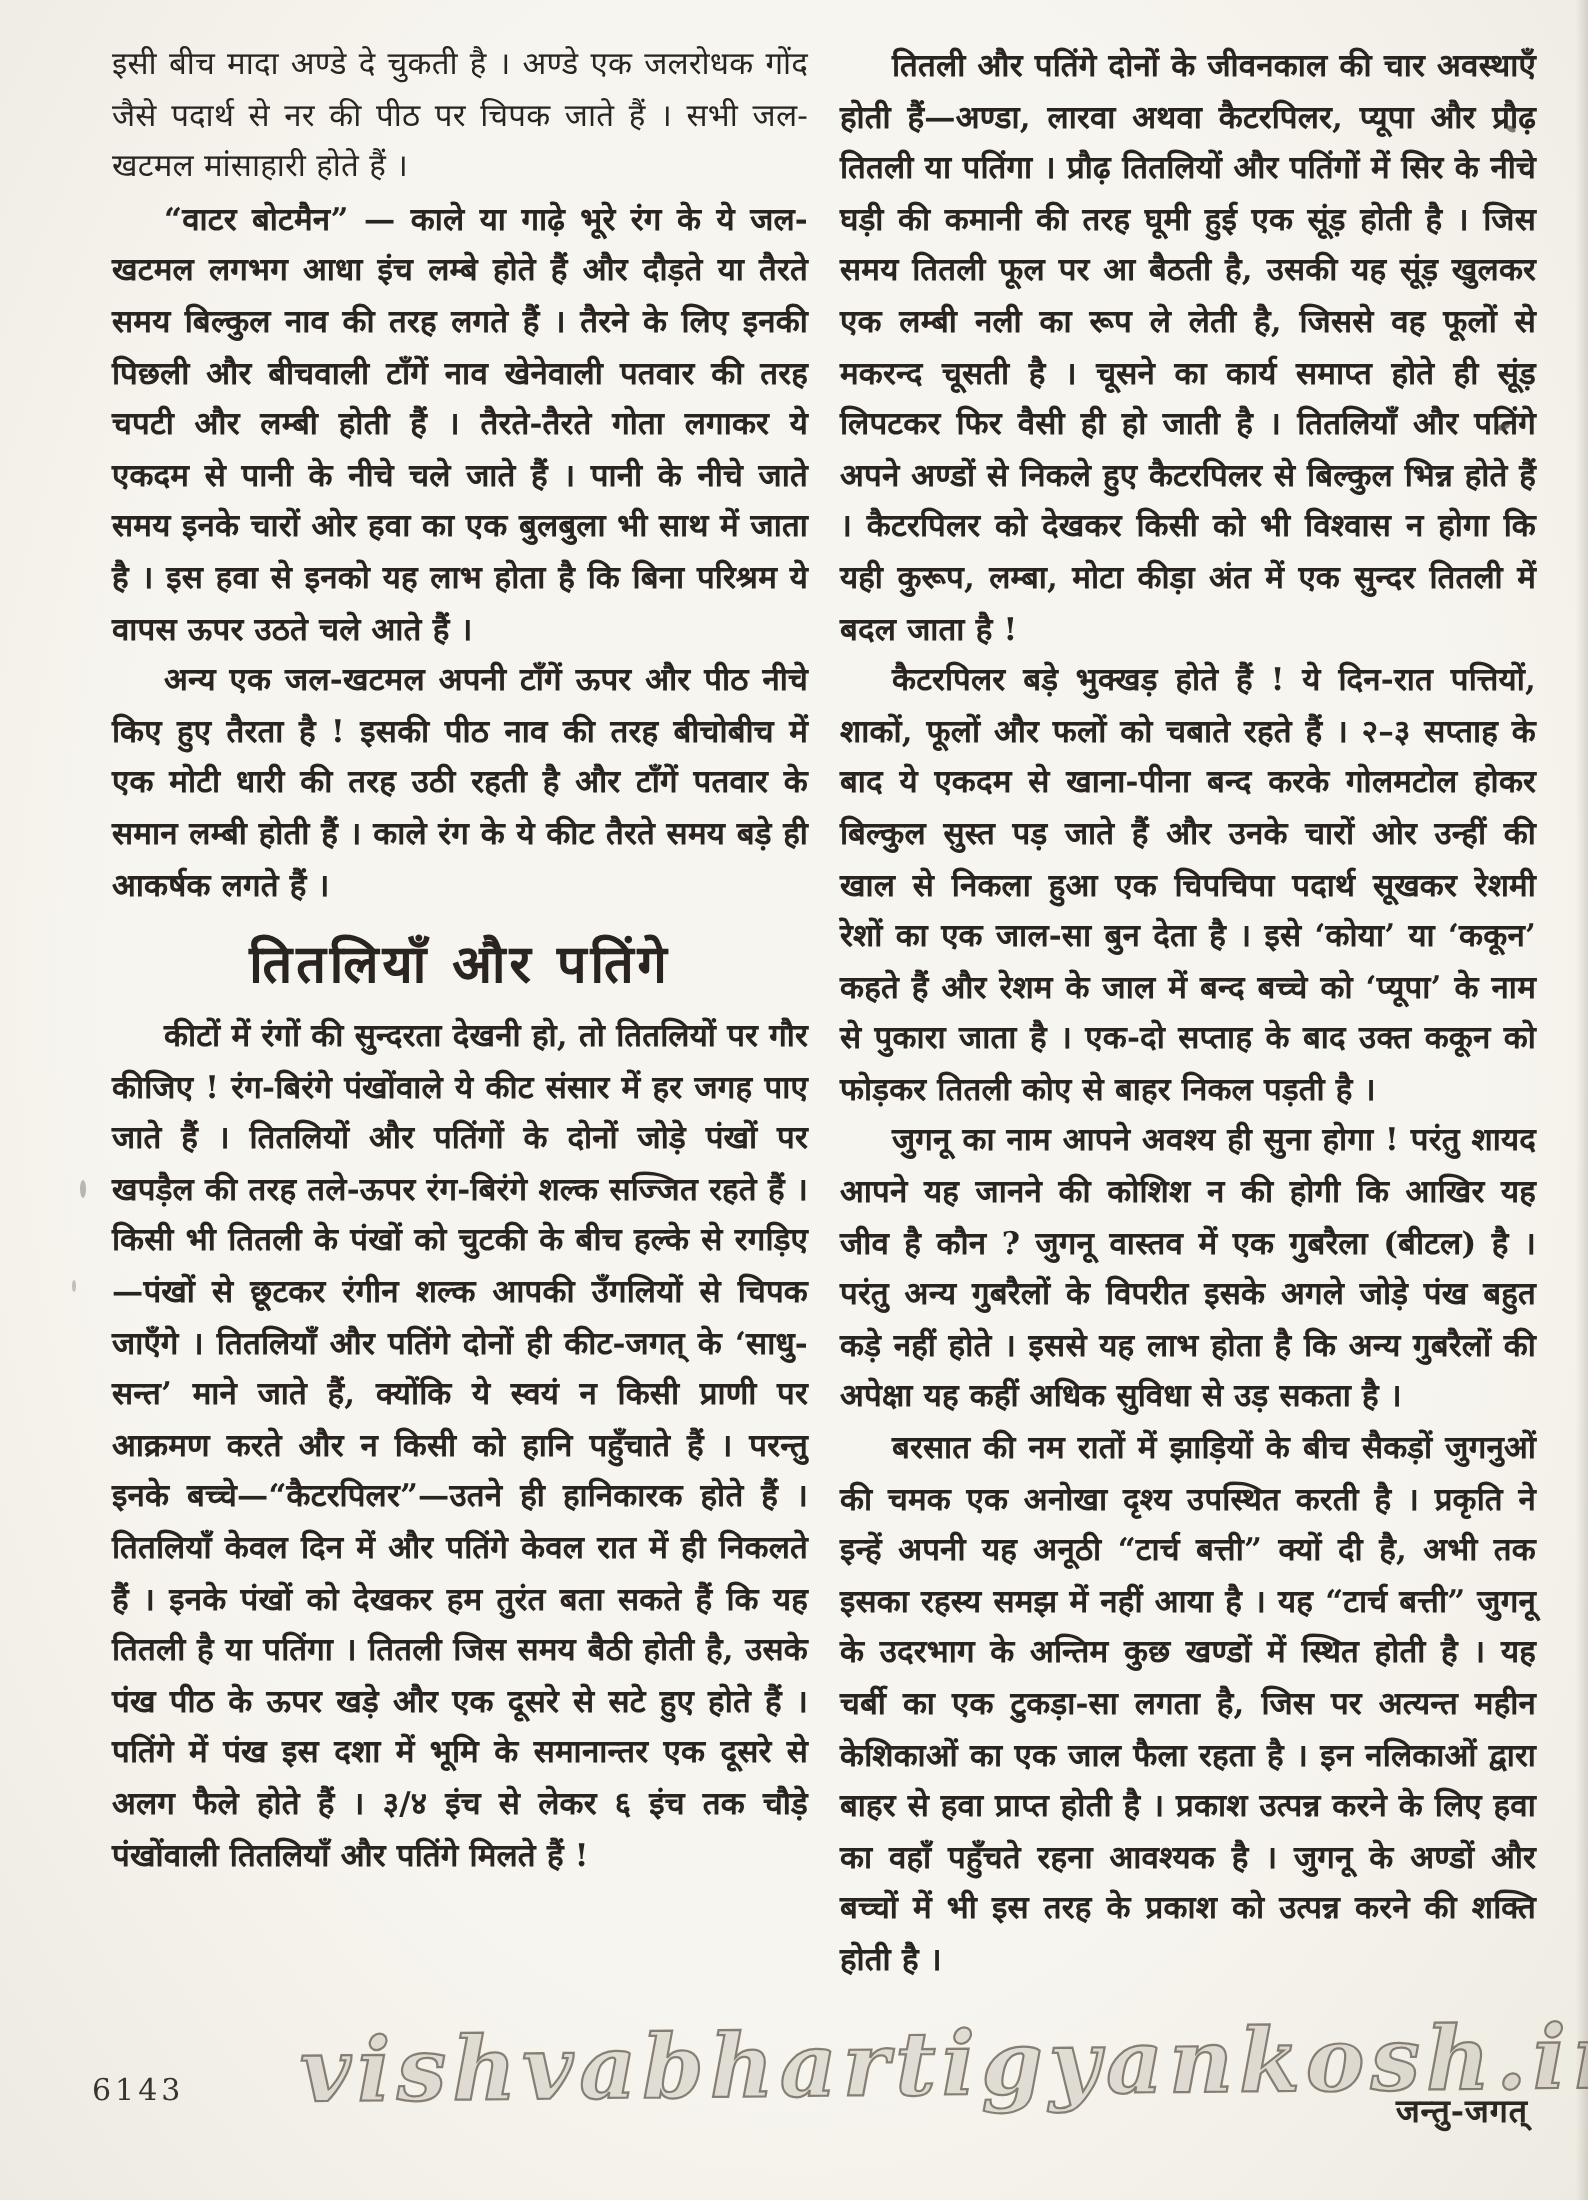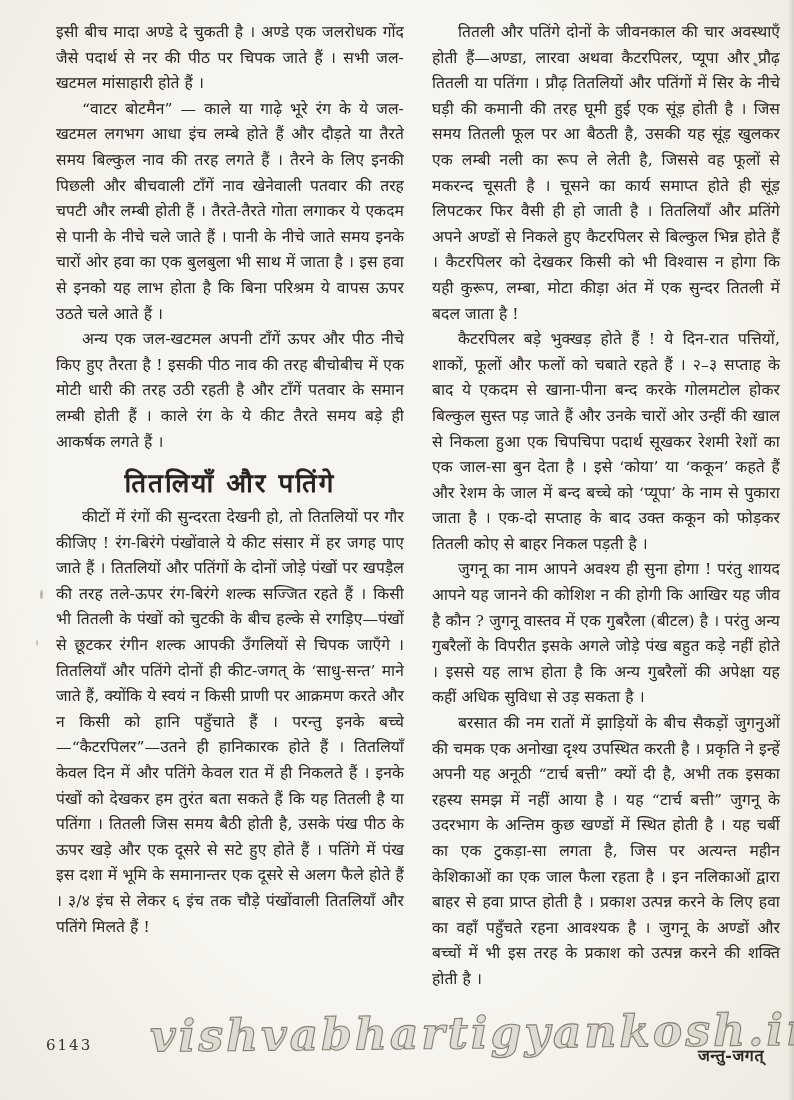--- a/index.html
+++ b/index.html
@@ -10,30 +10,30 @@
     position:relative;overflow:hidden;
   }
   .page{
     position:absolute;inset:0;
     background:
       radial-gradient(ellipse at 50% 45%, #f7f5ef 60%, #edeae1 100%);
     color:#29241f;
   }
   .columns{
     position:absolute;top:20px;left:56px;right:26px;
-    display:flex;gap:28px;
+    display:flex;gap:16px;
   }
   .col{
     width:348px;flex:0 0 348px;
     font-size:15.6px;line-height:25.6px;
     text-align:justify;
     letter-spacing:.1px;
   }
   .para{margin:0;text-align:justify;}
-  .para.indent{text-indent:26px;}
+  .para.indent{text-indent:26px;font-weight:bold;}
   .heading{
     text-align:center;font-size:26px;font-weight:700;
     letter-spacing:2px;line-height:24px;
     margin:16px 0 10px 0;text-indent:0;
   }
   .footer-pageno{
     position:absolute;left:46px;top:1036px;
     font-size:15px;letter-spacing:2px;color:#3a342d;
   }
   .footer-journal{

